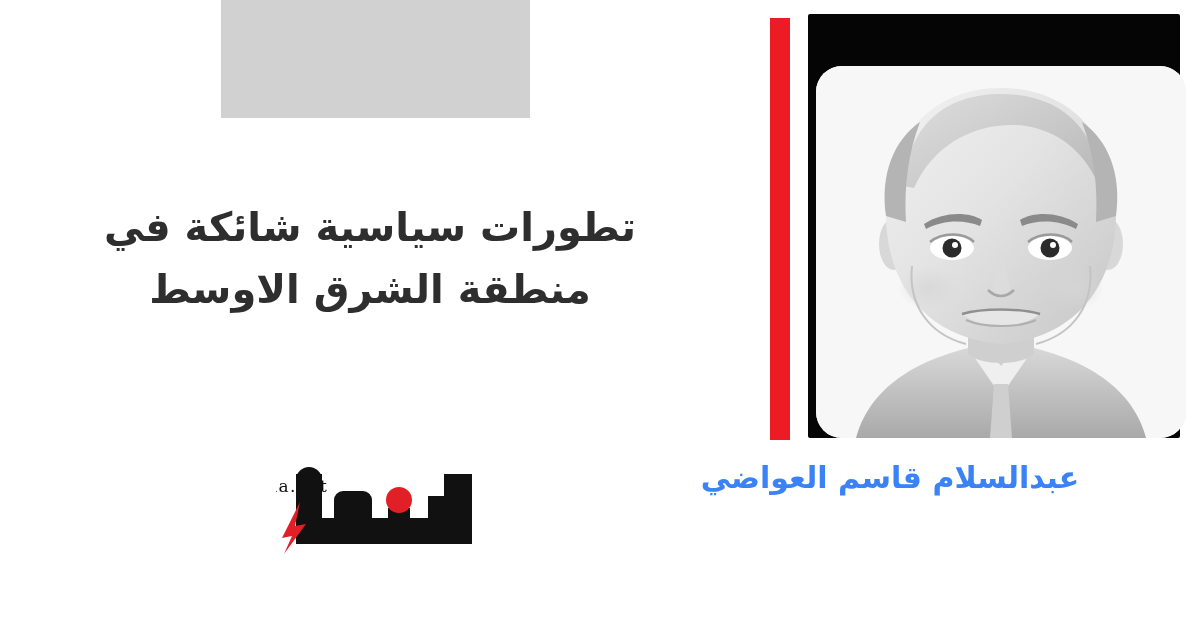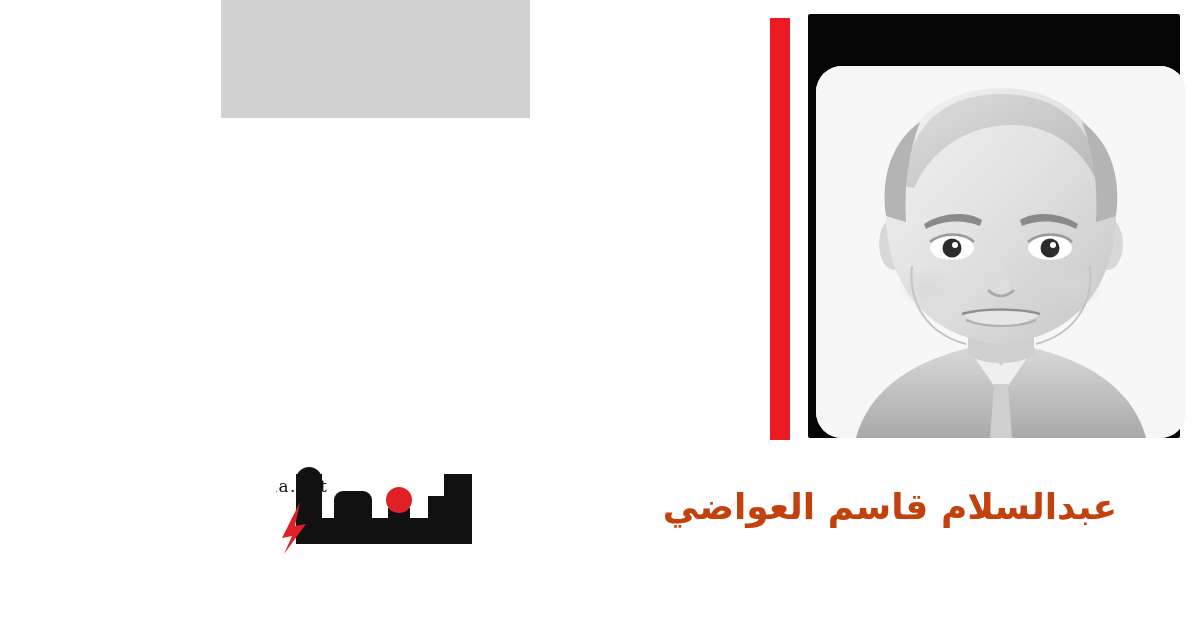--- a/index.html
+++ b/index.html
@@ -43,28 +43,28 @@
     font-weight: 700;
     font-size: 40px;
     line-height: 1.55;
     letter-spacing: 0px;
   }
 
   
   .byline {
     position: absolute;
     left: 620px;
-    top: 484px;
+    top: 458px;
     width: 540px;
     text-align: center;
     direction: rtl;
-    color: #c2410c;
+    color: #3b82f6;
     font-family: "DejaVu Sans", "Liberation Sans", sans-serif;
     font-weight: 700;
-    font-size: 36px;
+    font-size: 30px;
     line-height: 1.3;
   }
 
   
   .portrait-wrap {
     position: absolute;
     left: 762px;
     top: 8px;
     width: 430px;
     height: 428px;
@@ -116,20 +116,24 @@
     fill: #111111;
   }
 </style>
 </head>
 <body>
 
 <div class="card">
 
   <div class="placeholder-block"></div>
 
+  <div class="headline">
+    <div>تطورات سياسية شائكة في</div>
+    <div>منطقة الشرق الاوسط</div>
+  </div>
 
   <div class="byline">عبدالسلام قاسم العواضي</div>
 
   <div class="portrait-wrap">
 
     <div class="accent-bar"></div>
 
     <div class="photo-frame"></div>
 
     <div class="photo">

